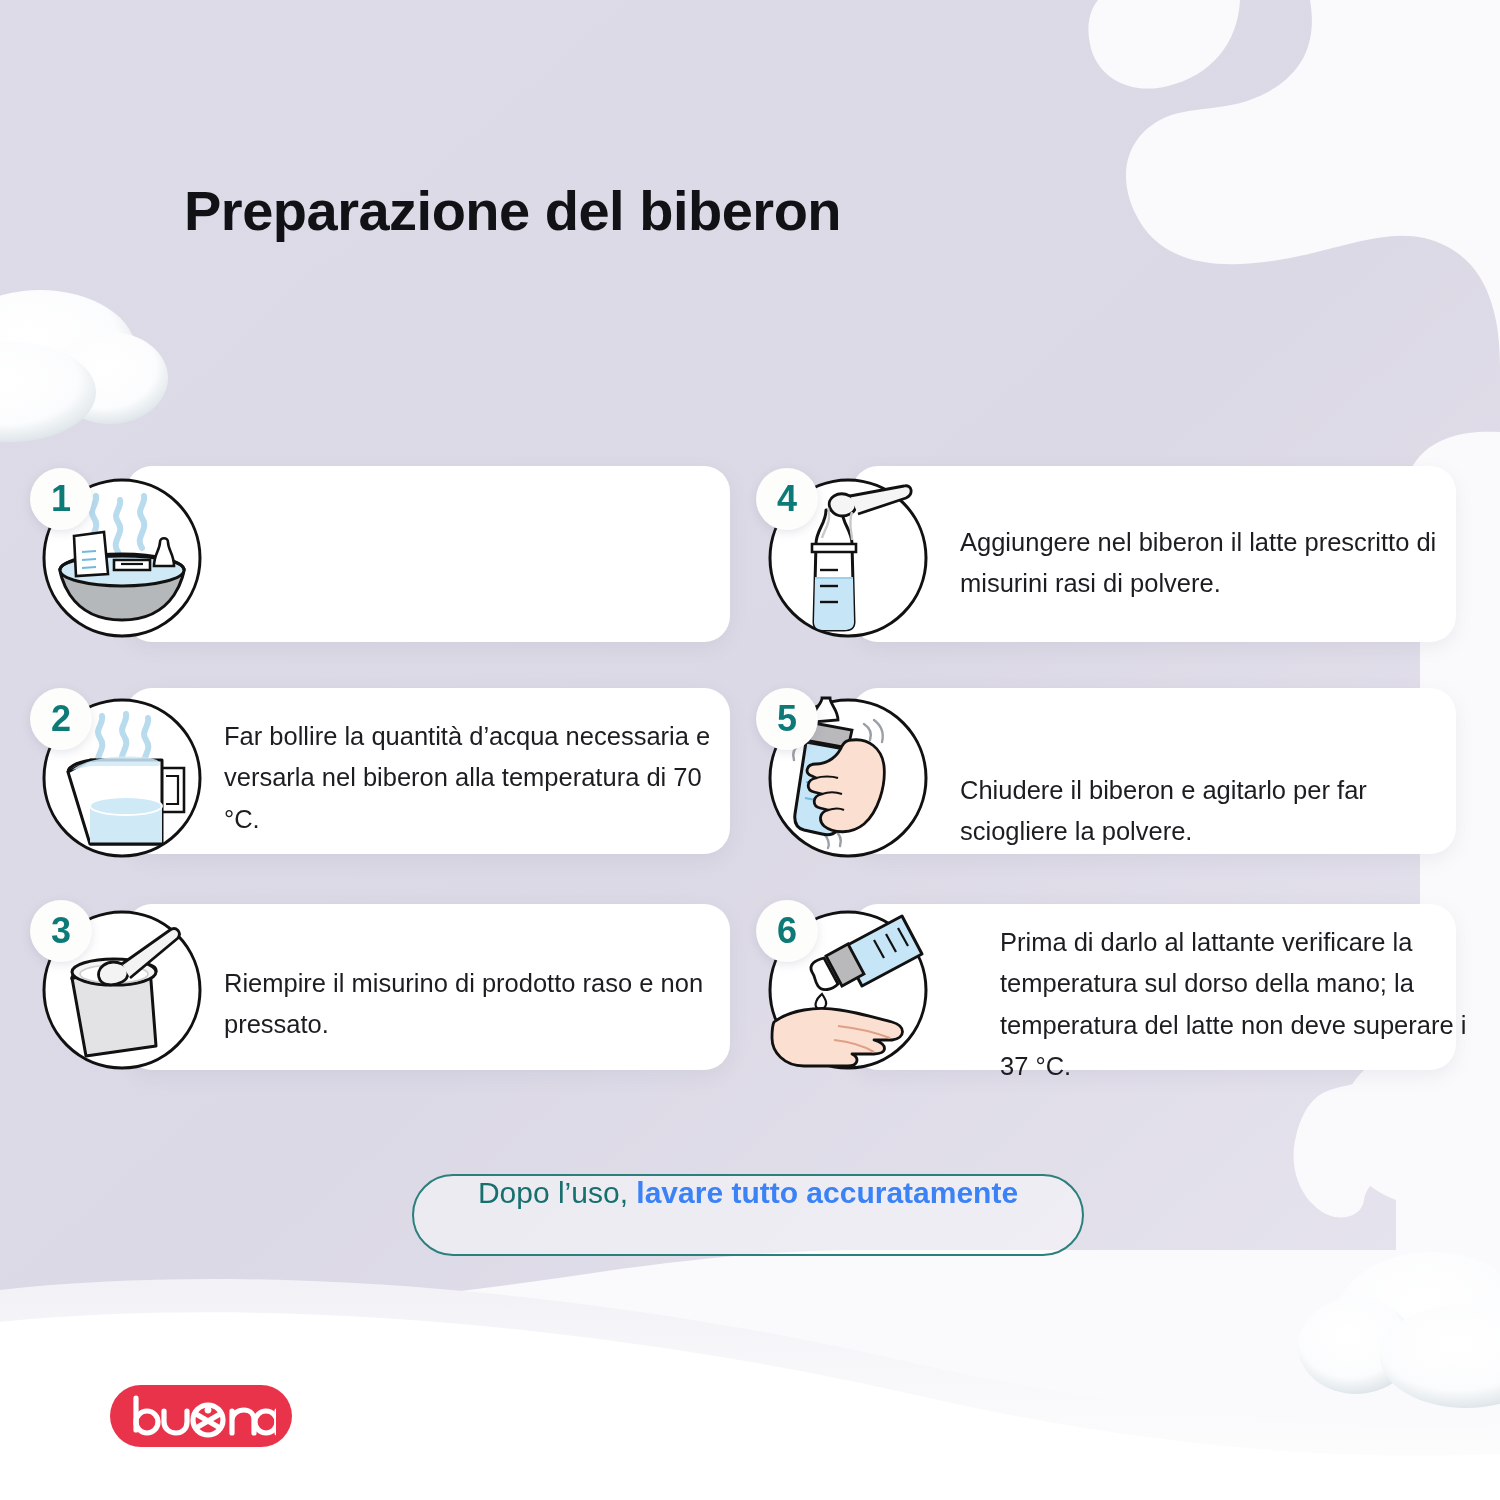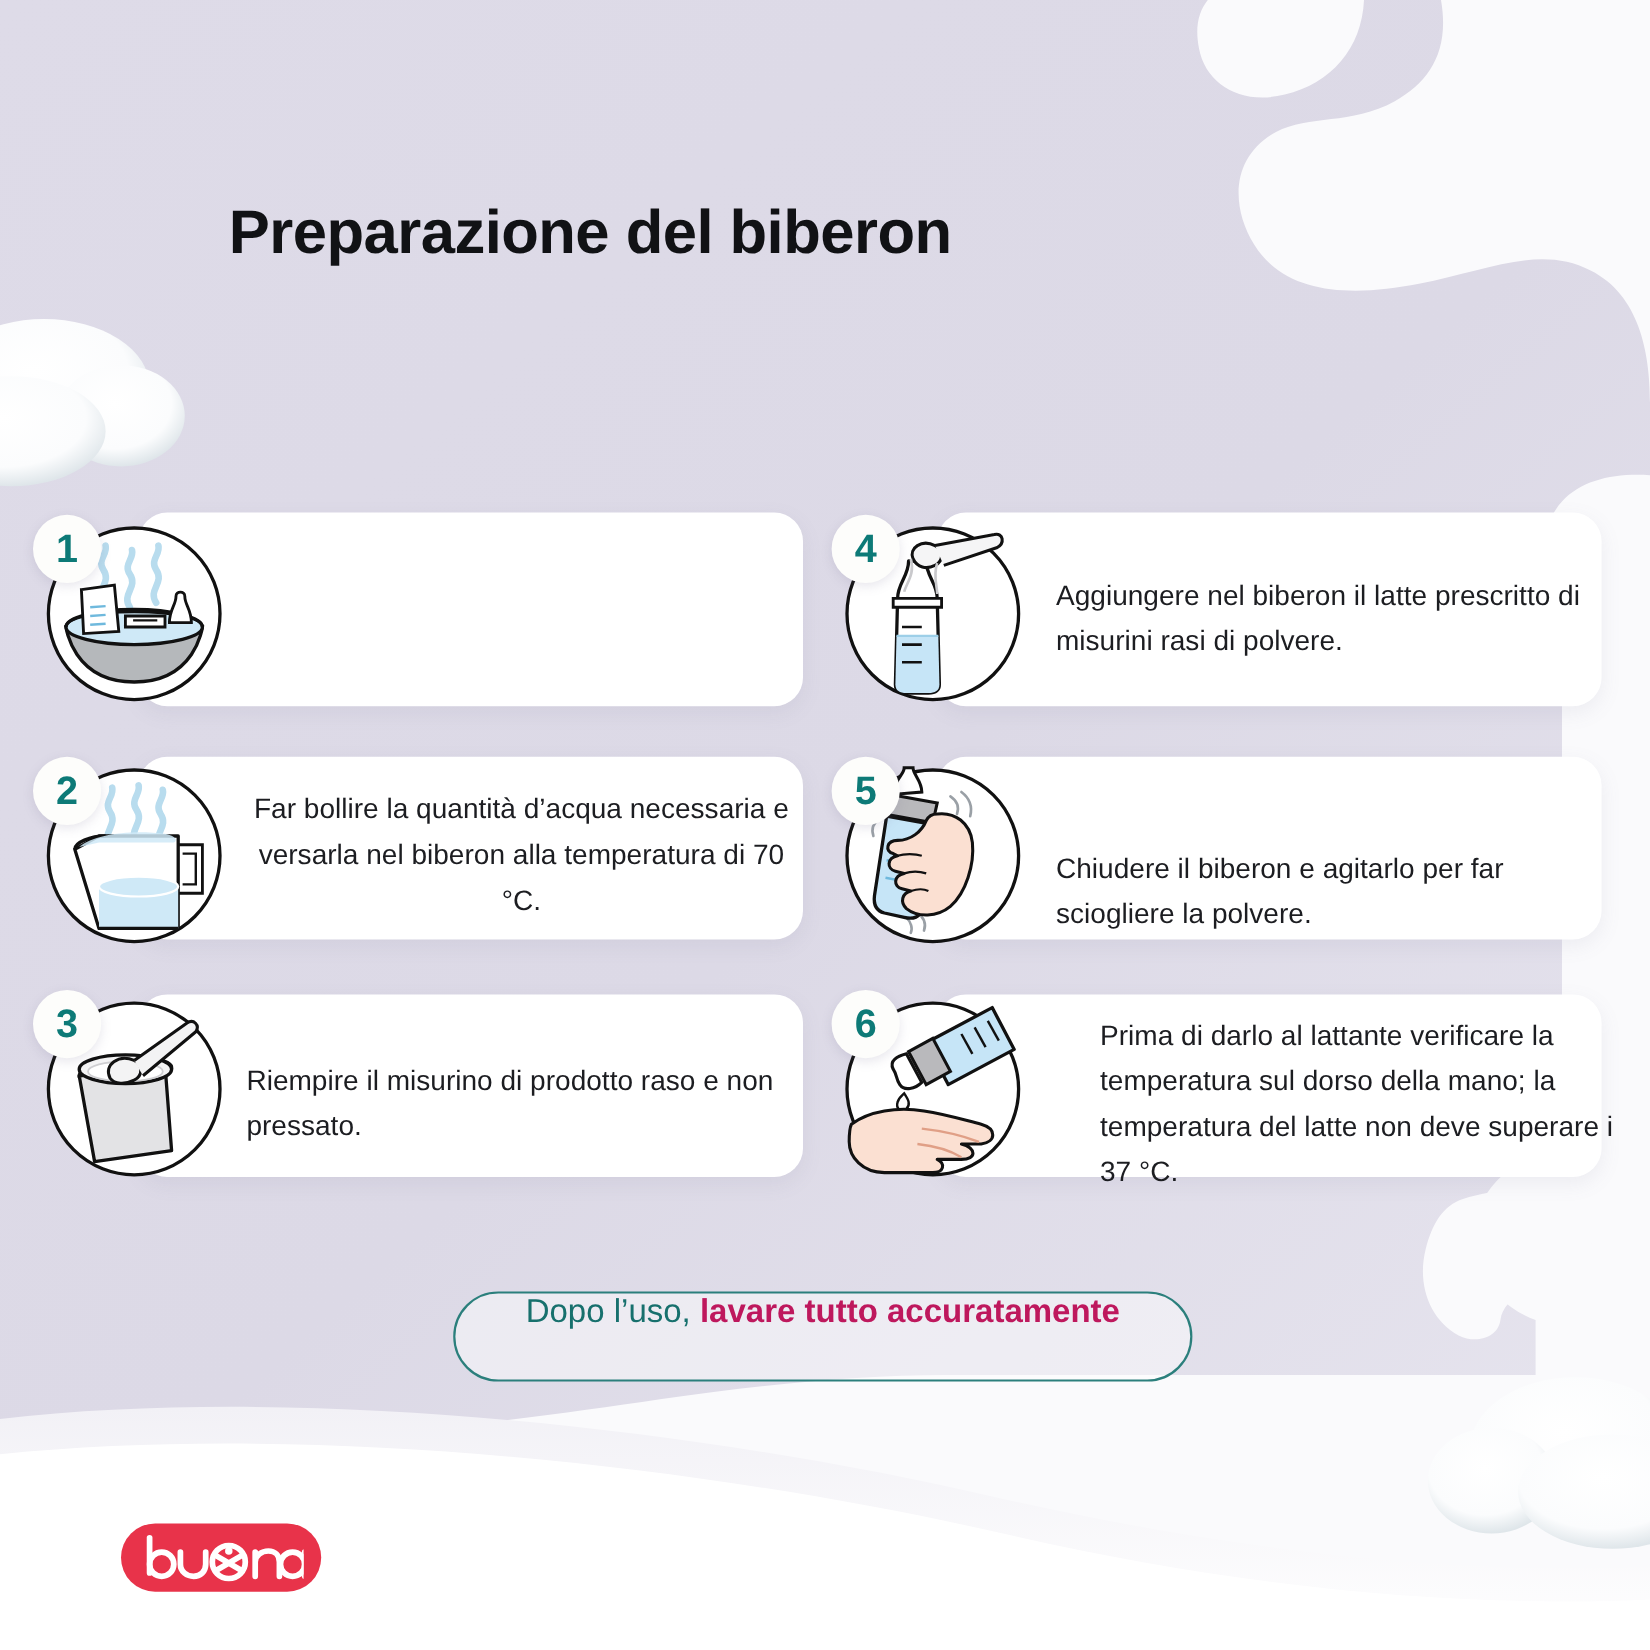--- a/index.html
+++ b/index.html
@@ -9,21 +9,21 @@
     background:#f7f6fa;
     overflow:hidden;
   }
   #stage{position:relative;width:1500px;height:1500px;overflow:hidden;background:#fbfafc;}
 
   
   .bg-svg{position:absolute;inset:0;width:1500px;height:1500px;}
 
   
   .title{
-    position:absolute;left:208px;top:178px;
+    position:absolute;left:184px;top:178px;
     font-size:56px;font-weight:700;color:#111215;
     letter-spacing:-0.5px;white-space:nowrap;
   }
 
   
   .card{
     position:absolute;
     background:#ffffff;
     border-radius:26px;
     box-shadow:0 6px 18px rgba(120,115,150,0.10);
@@ -51,21 +51,21 @@
   
   .pill{
     position:absolute;left:412px;top:1174px;
     width:672px;height:82px;
     border:2px solid #2b7f7c;border-radius:41px;
     background:rgba(255,255,255,0.45);
     display:flex;align-items:flex-start;justify-content:center;
     font-size:30px;color:#17706d;
     box-sizing:border-box;
   }
-  .pill b{font-weight:700;color:#be185d;}
+  .pill b{font-weight:700;color:#3b82f6;}
 
   
   .logo{
     position:absolute;left:110px;top:1385px;
     width:182px;height:62px;border-radius:31px;
     background:#e8334a;
     display:flex;align-items:center;justify-content:center;
   }
   .logo svg{display:block;}
 </style>
@@ -197,21 +197,21 @@
 
       <path d="M52,112 L124,112 L124,150 L52,150 Z" fill="#cfe9f7"></path>
       <ellipse cx="88" cy="112" rx="36" ry="9" fill="#cfe9f7" stroke="#ffffff" stroke-width="2"></ellipse>
       <path d="M52,112 L124,112 L124,150 L52,150 Z" fill="none" stroke="#111" stroke-width="0"></path>
       <path d="M52,150 L124,150" stroke="#111" stroke-width="3"></path>
 
       <path d="M34,76 C48,64 82,60 112,64 C122,66 124,70 120,72 L52,72 Z" fill="#cfe9f7" opacity="0.85"></path>
     </svg>
     <div class="badge">2</div>
   </div>
-  <div class="steptext" style="left:224px;top:716px;width:500px;text-align:center;">Far bollire la quantità d’acqua necessaria e versarla nel biberon alla temperatura di 70 °C.</div>
+  <div class="steptext" style="left:224px;top:716px;width:500px;">Far bollire la quantità d’acqua necessaria e versarla nel biberon alla temperatura di 70 °C.</div>
 
   <div class="card" style="left:126px;top:904px;width:604px;height:166px;"></div>
   <div class="step" style="left:38px;top:906px;">
     <svg class="illus" viewBox="0 0 168 168">
       <circle cx="84" cy="84" r="78" fill="#ffffff" stroke="#111" stroke-width="3"></circle>
 
       <path d="M34,72 L112,62 L118,140 L48,150 Z" fill="#e3e3e5" stroke="#111" stroke-width="3" stroke-linejoin="round"></path>
       <path d="M34,72 C34,64 66,56 92,56 C108,56 118,60 118,64 L112,62 Z" fill="#f2f2f3" stroke="#111" stroke-width="3"></path>
       <ellipse cx="76" cy="66" rx="42" ry="13" fill="#f4f4f5" stroke="#111" stroke-width="3"></ellipse>
 

